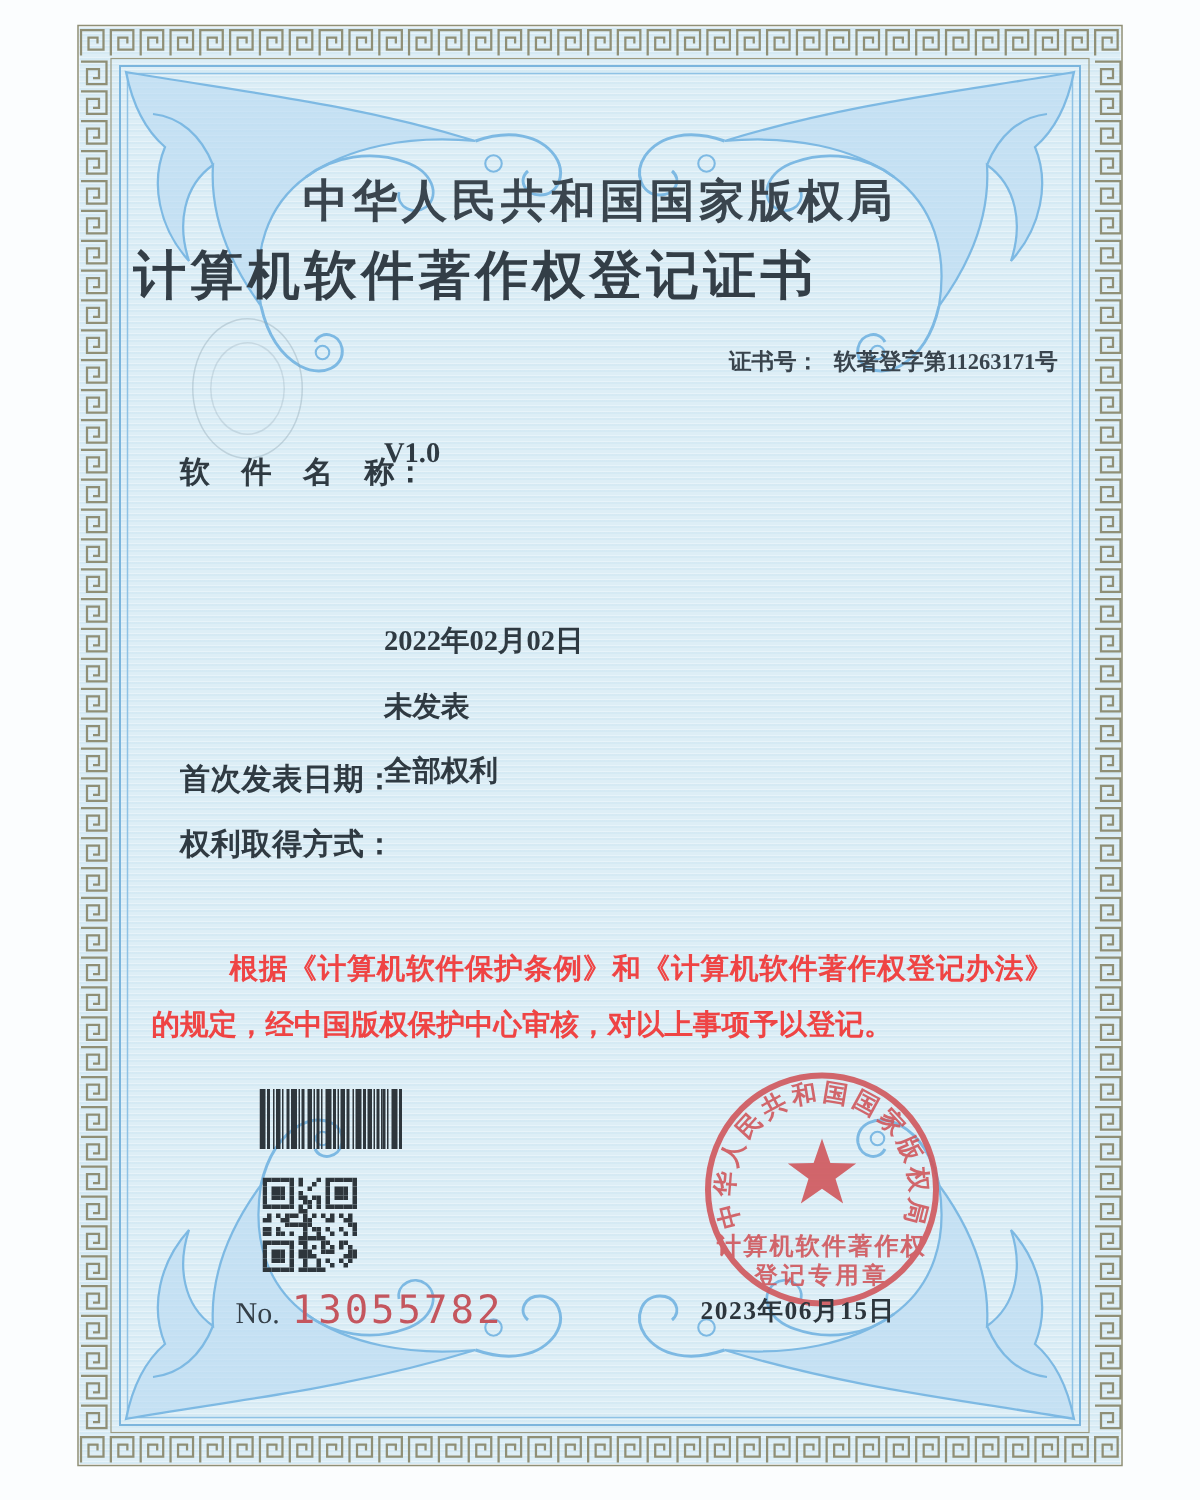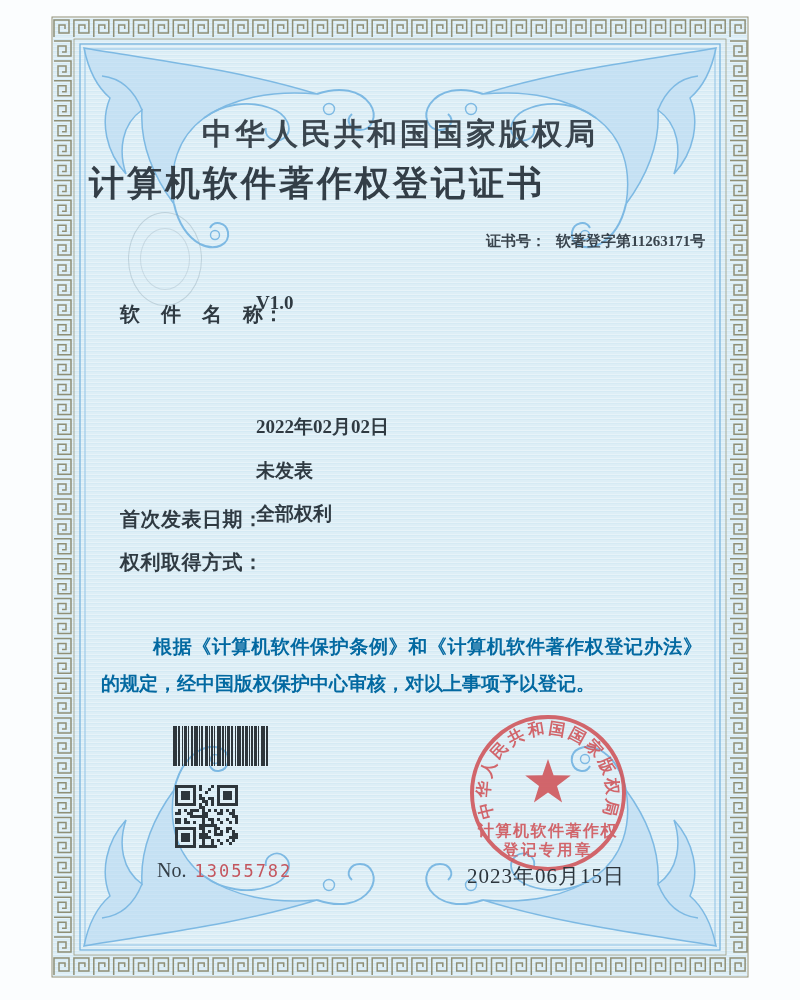--- a/index.html
+++ b/index.html
@@ -37,46 +37,46 @@
   }
   .certno .cv{margin-left:10px;}
 
   .row{position:absolute;left:0;width:800px;height:26px;font-weight:bold;}
   .row .lbl{position:absolute;left:120px;font-size:20px;letter-spacing:.5px;white-space:nowrap;margin-top:48px;}
   .row .val{position:absolute;left:256px;font-size:19px;white-space:nowrap;}
 
   .statement{
     position:absolute;left:101px;top:628px;width:601px;margin:0;
     font-size:19px;line-height:37px;text-align:justify;
-    text-indent:52px;font-weight:bold;color:#0369a1;
+    text-indent:52px;font-weight:bold;color:#ef4444;
   }
 
   .barcode{
     position:absolute;left:173px;top:726px;width:95px;height:40px;
     display:flex;align-items:stretch;overflow:hidden;
   }
   .barcode .b{flex:0 0 auto;height:100%;}
 
   svg.qr{position:absolute;left:175px;top:785px;}
 
   .serial{position:absolute;left:157px;top:859px;font-size:20px;white-space:nowrap;}
   .serial .pfx{color:#343f48;}
   .serial .num{
     font-family:"DejaVu Sans Mono","Liberation Mono",monospace;
-    color:#c4565e;letter-spacing:2px;margin-left:8px;font-size:17px;
+    color:#c4565e;letter-spacing:2px;margin-left:8px;font-size:26px;
   }
 
   svg.seal{position:absolute;left:453px;top:695px;opacity:.9;}
   svg.seal text{fill:#d0575c;font-weight:bold;}
   .ringtxt{font-size:16.5px;letter-spacing:3px;}
   .sealline1{font-size:16px;letter-spacing:1.5px;}
   .sealline2{font-size:15.5px;letter-spacing:2.5px;}
 
   .issue-date{
-    position:absolute;left:467px;top:862px;font-size:21px;font-weight:normal;
+    position:absolute;left:467px;top:862px;font-size:17px;font-weight:bold;
     color:#2c353c;letter-spacing:1px;white-space:nowrap;
   }
 
   .wm{
     position:absolute;border:1px solid rgba(140,162,176,.38);
     border-radius:50%;
   }
   .wm2{
     position:absolute;border:1px solid rgba(140,162,176,.28);
     border-radius:50%;

